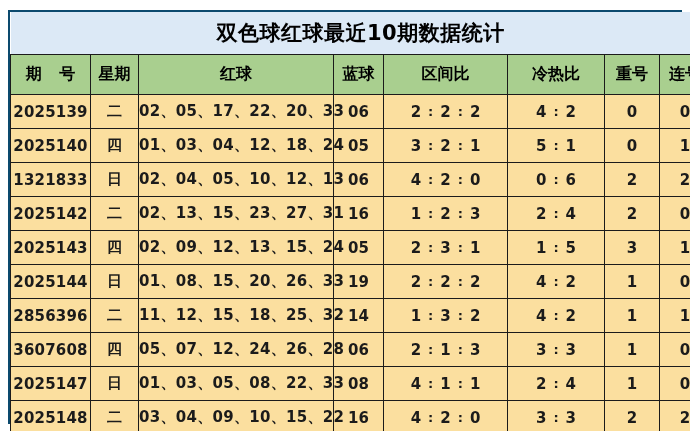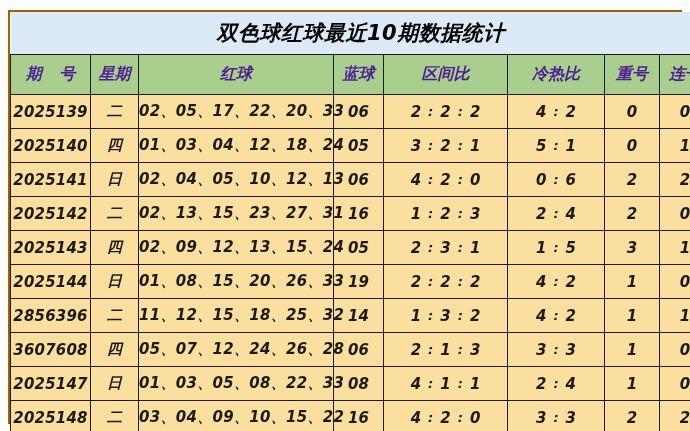--- a/index.html
+++ b/index.html
@@ -14,23 +14,22 @@
     overflow: hidden;
     font-family: "DejaVu Sans", "Liberation Sans", sans-serif;
   }
   .sheet {
     position: absolute;
     left: 8px;
     top: 10px;
     width: 674px;
     height: 414px;
     box-sizing: border-box;
-    border: 2px solid #a16207;
+    border: 2px solid #0c4a6e;
     background: #ffffff;
-    font-style: italic;
   }
   table.stats {
     width: 100%;
     height: 100%;
     border-collapse: collapse;
     table-layout: fixed;
   }
   table.stats td,
   table.stats th {
     border: 1px solid #1b1b1b;
@@ -49,21 +48,21 @@
     font-size: 21px;
     letter-spacing: 0.5px;
     border-left: none;
     border-right: none;
     border-top: none;
   }
   
   tr.head-row th {
     height: 39px;
     background: #a9cf8f;
-    color: #4c1d95;
+    color: #000000;
     font-size: 16px;
   }
   tr.head-row th.sp {
     letter-spacing: 6px;
     text-indent: 6px;
   }
   
   tr.data-row td {
     height: 33px;
     background: #fbdf9f;
@@ -143,21 +142,21 @@
           <td class="c-issue">2025140</td>
           <td class="c-week">四</td>
           <td class="c-red">01、03、04、12、18、24</td>
           <td class="c-blue">05</td>
           <td class="c-zone"><span class="ratio"><span>3</span><span class="sep">:</span><span>2</span><span class="sep">:</span><span>1</span></span></td>
           <td class="c-hotcold"><span class="ratio"><span>5</span><span class="sep">:</span><span>1</span></span></td>
           <td class="c-rep">0</td>
           <td class="c-seq">1</td>
         </tr>
         <tr class="data-row">
-          <td class="c-issue">2025141</td>
+          <td class="c-issue">1321833</td>
           <td class="c-week">日</td>
           <td class="c-red">02、04、05、10、12、13</td>
           <td class="c-blue">06</td>
           <td class="c-zone"><span class="ratio"><span>4</span><span class="sep">:</span><span>2</span><span class="sep">:</span><span>0</span></span></td>
           <td class="c-hotcold"><span class="ratio"><span>0</span><span class="sep">:</span><span>6</span></span></td>
           <td class="c-rep">2</td>
           <td class="c-seq">2</td>
         </tr>
         <tr class="data-row">
           <td class="c-issue">2025142</td>

